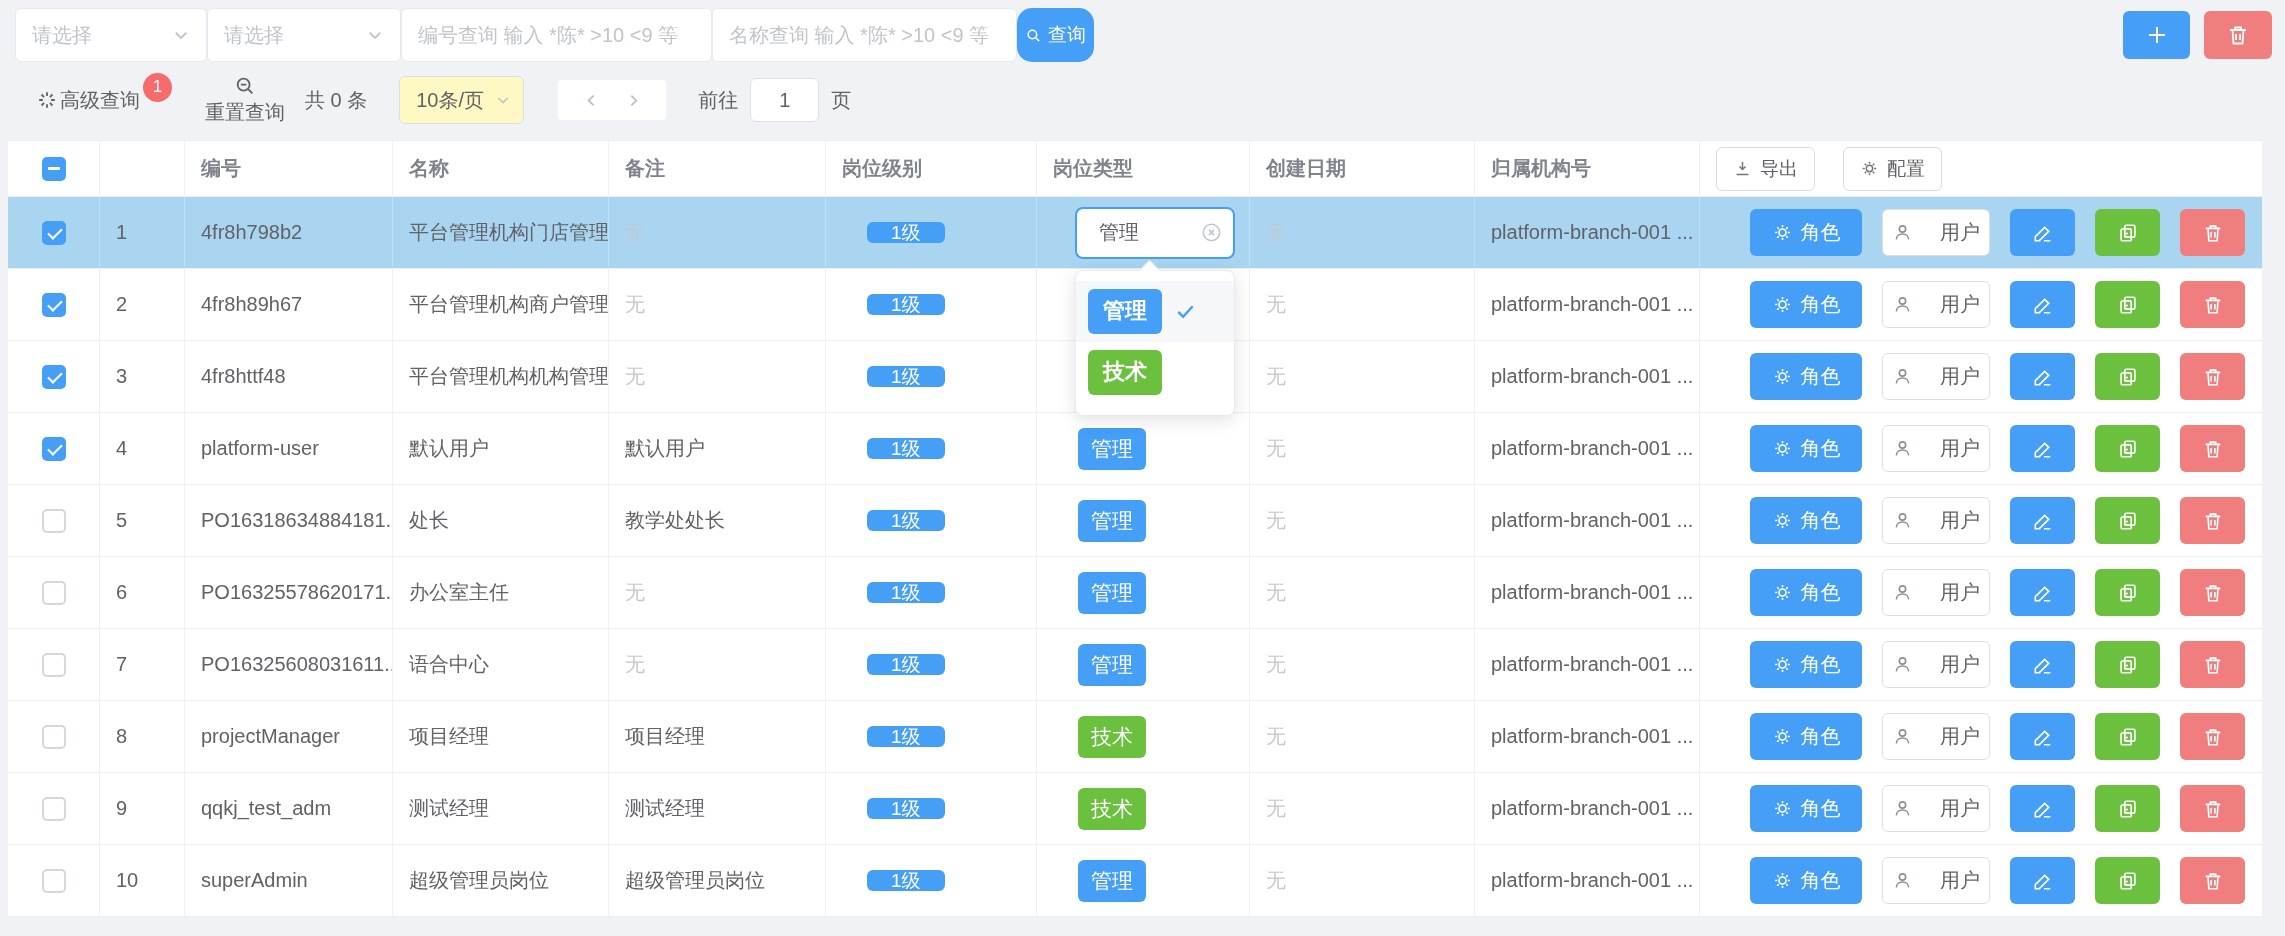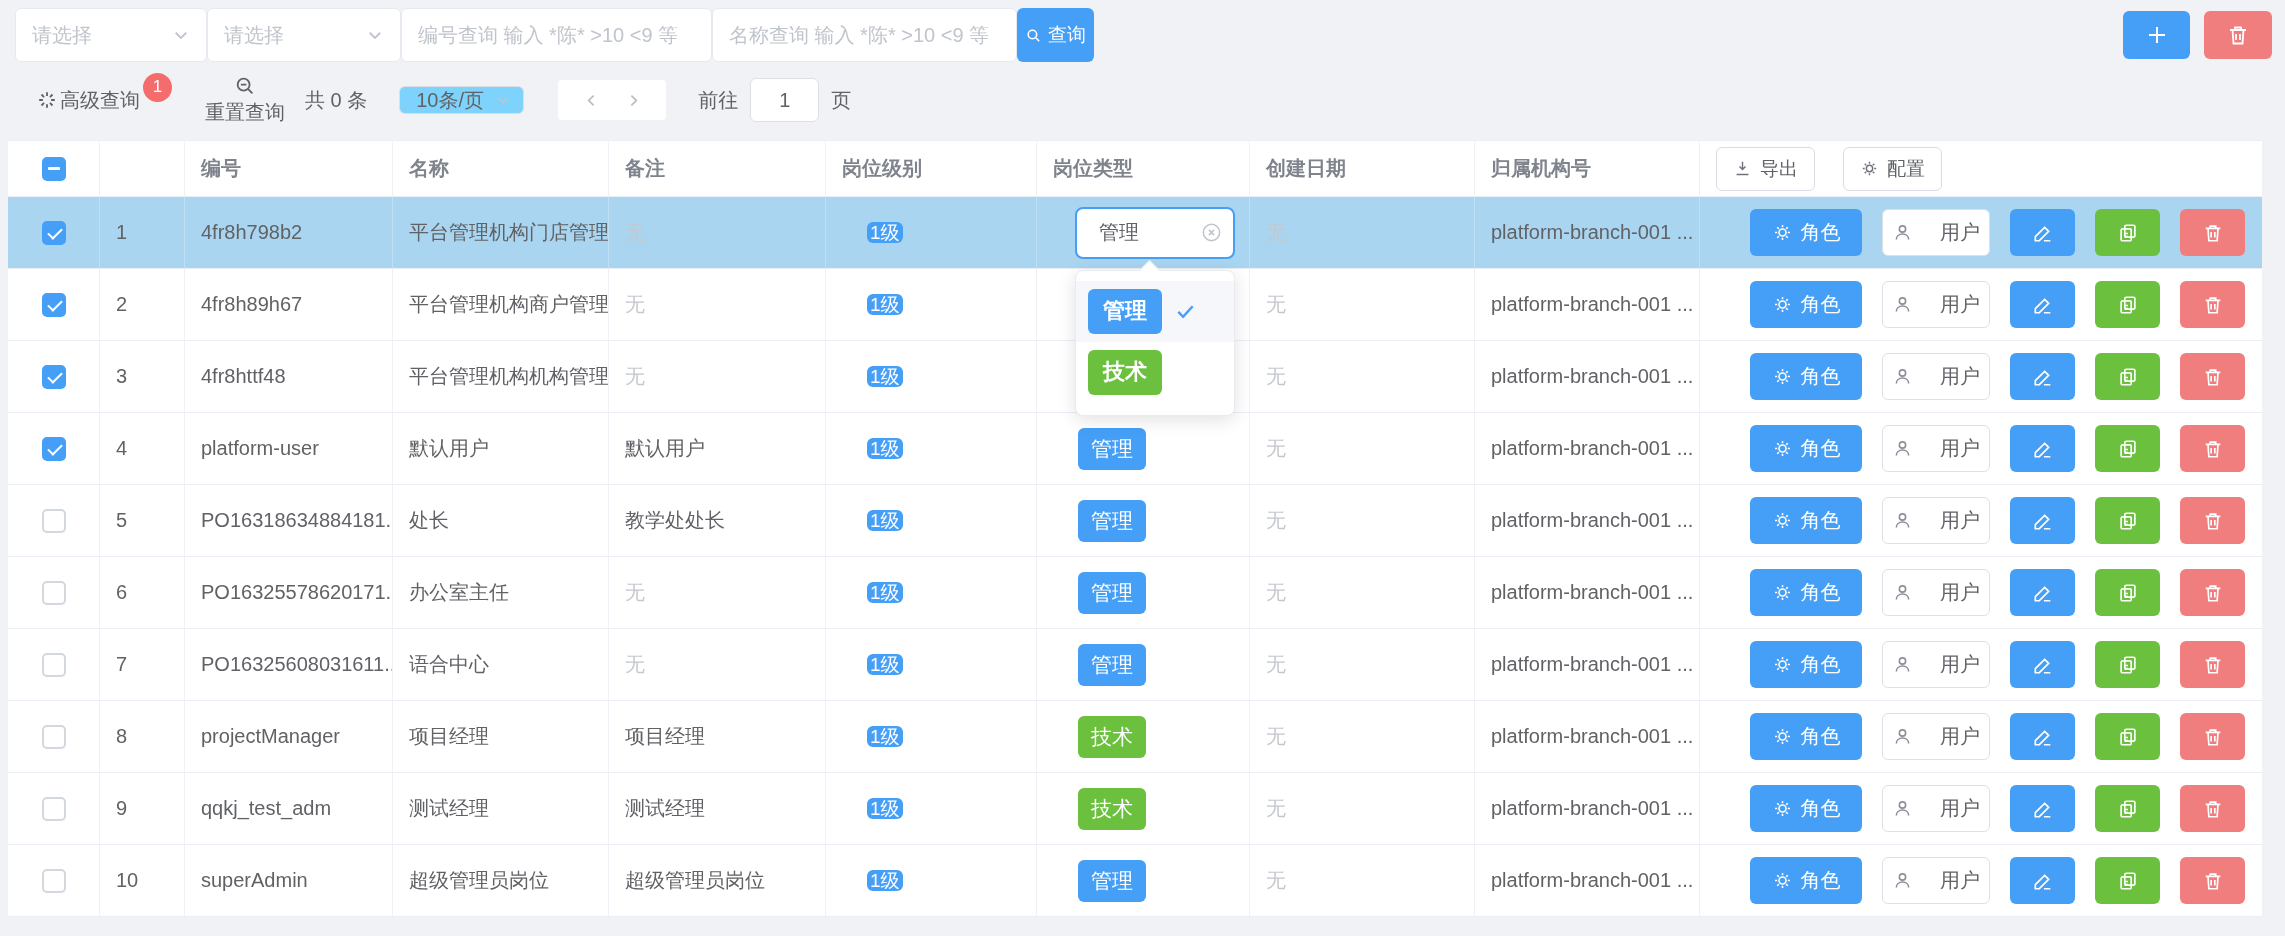--- a/index.html
+++ b/index.html
@@ -25,38 +25,38 @@
     padding:0 16px; font-size:20px; color:#606266; font-family:inherit; outline:none;
   }
   .finput.w2 { width:305px; }
   .finput::placeholder { color:#c0c4cc; }
   .btn { display:inline-flex; align-items:center; justify-content:center; gap:8px;
          border:none; border-radius:6px; cursor:pointer; font-family:inherit; font-size:20px; }
   .btn-blue  { background:#459ff7; color:#fff; }
   .btn-green { background:#6bc13e; color:#fff; }
   .btn-red   { background:#f07e7e; color:#fff; }
   .btn-plain { background:#fff; border:1px solid #dcdfe6; color:#606266;gap:27px; }
-  .btn-search { width:77px; height:54px; gap:6px; font-size:19px; }
+  .btn-search { width:77px; height:54px; gap:6px; font-size:19px;border-radius:15px; }
   .btn-add { width:67px; height:48px; margin-left:auto; }
   .btn-add svg, .btn-deltop svg { stroke:#fff; }
   .btn-deltop { width:68px; height:48px; margin-left:14px; }
 
   
   .toolbar2 { display:flex; align-items:center; height:44px; margin:16px 0 0 36px; color:#606266; }
   .tool-link { display:inline-flex; align-items:center; gap:2px; cursor:pointer; }
   .tool-link svg { color:#5f6368; }
   .badge {
     display:inline-flex; align-items:center; justify-content:center;
     min-width:29px; height:29px; border-radius:15px; background:#f56c6c;
     color:#fff; font-size:17px; position:relative; top:-13px; left:3px;
   }
   .reset { margin-left:36px;flex-direction:column; }
   .total { margin-left:20px; }
   .psel {
-    margin-left:32px; width:125px; height:28px; background:#7dd3fc; border:1px solid #dcdfe6;
+    margin-left:32px; width:125px; height:48px; background:#fef9c3; border:1px solid #dcdfe6;
     border-radius:6px; display:flex; align-items:center; justify-content:space-between;
     padding:0 12px 0 16px; cursor:pointer;
   }
   .psel .caret { color:#c0c4cc; }
   .pager { margin-left:34px; width:108px; height:40px; background:#fff; border-radius:4px;
            display:flex; align-items:center; justify-content:space-evenly; }
   .pager .pbtn { color:#b7bcc5; cursor:pointer; display:flex; }
   .goto-group { margin-left:32px; display:flex; align-items:center; gap:12px; }
   .goto {
     width:69px; height:44px; border:1px solid #dcdfe6; border-radius:6px; background:#fff;
@@ -91,21 +91,21 @@
   .cb.checked, .cb.cb-ind { background:#459ff7; border-color:#459ff7; }
   .cb.checked::after { content:''; position:absolute; left:7px; top:2px; width:6px; height:12px;
         border:2px solid #fff; border-top:none; border-left:none; transform:rotate(45deg); }
   .cb.cb-ind::after { content:''; position:absolute; left:4px; top:8px; width:12px; height:3px;
         background:#fff; border-radius:1px; }
 
   
   .tag { display:inline-flex; align-items:center; color:#fff; border-radius:6px; flex:none; }
   .tag.blue  { background:#459ff7; }
   .tag.green { background:#6bc13e; }
-  .tag-sm { height:21px; padding:0 3px; font-size:19px; }
+  .tag-sm { height:21px; padding:0 24px; font-size:19px; }
   .tag-lg { height:42px; padding:0 13px; font-size:21px; }
   .c-level .tag-sm { margin-left:25px; }
   .type-slot > .tag-lg { margin-left:25px; }
 
   
   .hbtn { height:44px; border:1px solid #d9dce3; background:#fff; border-radius:6px; color:#606266;
           font-size:19px; display:inline-flex; align-items:center; gap:8px; padding:0 16px;
           cursor:pointer; font-family:inherit; font-weight:normal; }
   .hbtn + .hbtn { margin-left:8px; }
   .hbtn svg { color:#6f737b; }

